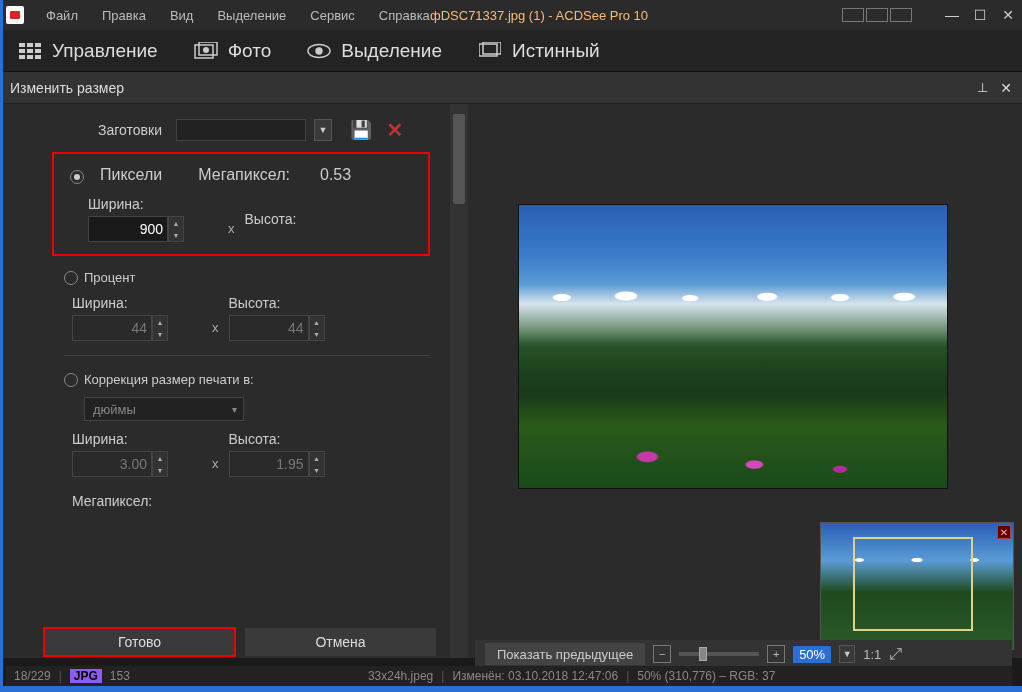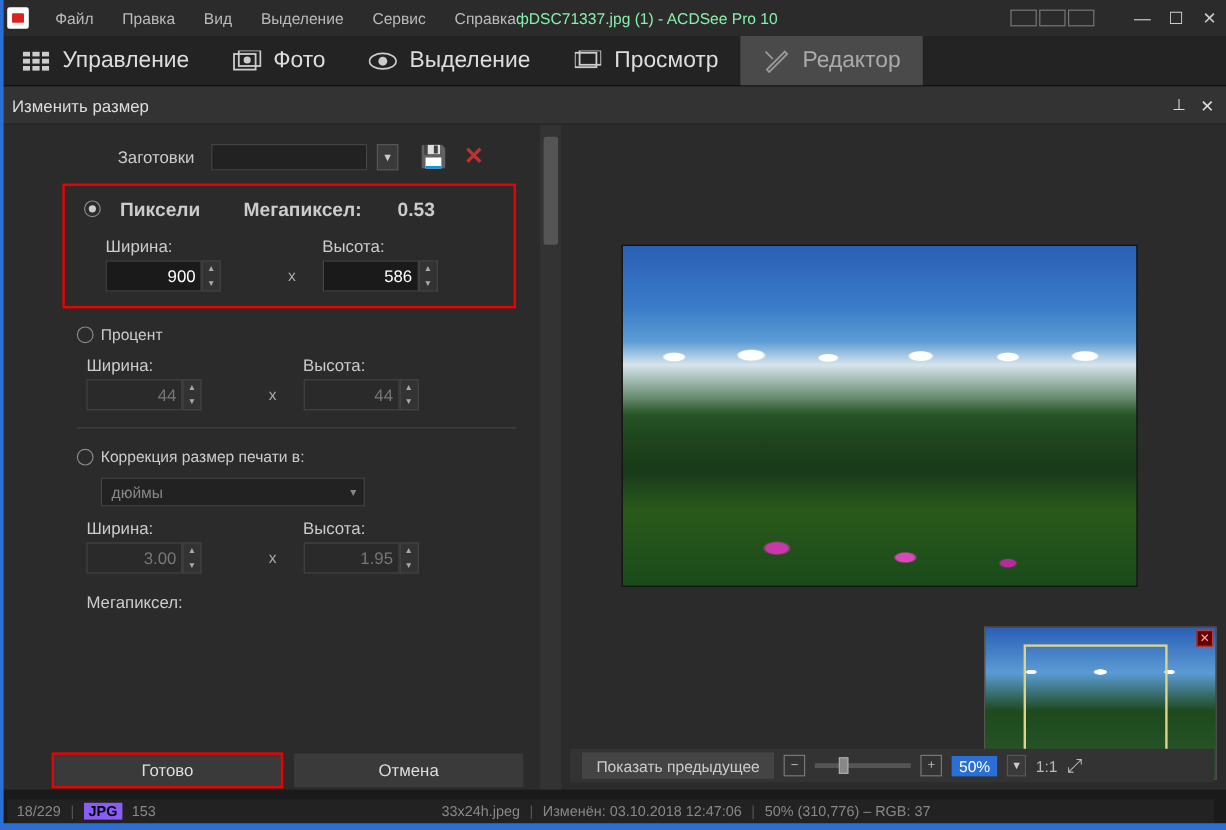--- a/index.html
+++ b/index.html
@@ -8,21 +8,21 @@
   
   .zigzag-border { position: absolute; background: #2a6fd6; z-index: 1000; pointer-events: none; }
   .zigzag-bottom { bottom: 0; left: 0; right: 0; height: 6px; }
   .zigzag-left { top: 0; bottom: 0; left: 0; width: 3px; }
   
   
   .titlebar { height: 30px; background: #2b2b2b; display: flex; align-items: center; padding: 0 6px; font-size: 13px; color: #bbb; }
   .app-icon { width: 18px; height: 18px; background: #fff; border-radius: 2px; margin-right: 10px; display:flex; align-items:center; justify-content:center; }
   .app-icon::after { content:""; width:10px; height:8px; background:#d22; border-radius:1px; }
   .menu-item { padding: 0 12px; cursor: pointer; }
-  .title-text { margin-left: 40px; color: #86efac; }
+  .title-text { margin-left: 40px; color: #fdba74; }
   .win-controls { margin-left: auto; display: flex; gap: 12px; align-items:center; }
   .win-btn { width: 16px; height: 14px; display:inline-flex; align-items:center; justify-content:center; font-size:14px; color:#ccc; }
   .layout-btns { display:flex; gap:2px; margin-right:20px; }
   .layout-btn { width:22px; height:14px; border:1px solid #777; }
   
   
   .tabs { height: 42px; background: #232323; display: flex; align-items: stretch; border-bottom: 1px solid #111; }
   .tab { display: flex; align-items: center; padding: 0 18px; font-size: 19px; color: #ddd; gap: 10px; cursor:pointer; }
   .tab.active { background: #4a4a4a; color: #aaa; }
   .tab-icon { width: 24px; height: 20px; display:inline-flex; align-items:center; justify-content:center; }
@@ -40,35 +40,35 @@
   .row { display:flex; align-items:center; gap:8px; margin-bottom:10px; font-size:14px; }
   .presets-label { width: 110px; text-align:right; margin-right:6px; }
   .combo { height:22px; background:#222; border:1px solid #444; flex:0 0 130px; position:relative; }
   .combo-arrow { width:18px; height:22px; background:#3a3a3a; border:1px solid #555; display:flex; align-items:center; justify-content:center; font-size:9px; color:#ccc; }
   .disk-icon { color:#4aa3ff; font-size:18px; margin-left:10px; }
   .x-icon { color:#b33; font-size:20px; font-weight:bold; margin-left:6px; }
   
   .red-box { border: 2px solid #e00; padding: 12px 14px; margin: 8px 0 14px 0; }
   .radio { width:14px; height:14px; border:1px solid #888; border-radius:50%; display:inline-flex; align-items:center; justify-content:center; margin-right:6px; flex-shrink:0; }
   .radio.on::after { content:""; width:6px; height:6px; background:#ccc; border-radius:50%; }
-  .mp-row { display:flex; align-items:flex-start; gap:10px; margin-left:2px;font-weight:bold; }
+  .mp-row { display:flex; align-items:flex-end; gap:10px; margin-left:2px; }
   .mp-row .lbl { margin-left:26px; }
-  .wh-row { display:flex; align-items:center; gap:14px; margin-top:12px; margin-left:20px; }
+  .wh-row { display:flex; align-items:center; gap:2px; margin-top:12px; margin-left:20px; }
   .wh-label { font-size:14px; }
   .num-input { width:80px; height:26px; background:#1a1a1a; border:1px solid #444; color:#fff; text-align:right; padding-right:4px; font-size:14px; }
   .num-input.dis { background:#2a2a2a; color:#777; }
   .spin { width:16px; height:26px; border:1px solid #444; background:#333; display:flex; flex-direction:column; }
   .spin div { flex:1; display:flex; align-items:center; justify-content:center; font-size:7px; color:#aaa; }
   .xsep { margin: 0 8px; font-size:13px; color:#aaa; }
   
   .section { margin: 10px 0 16px 12px; }
   .section .radio-row { display:flex; align-items:center; font-size:13px; margin-bottom:10px; }
   .hr { height:1px; background:#444; margin:4px 0 10px 0; }
   
-  .unit-combo { width:220px; height:24px; background:#222; border:1px solid #444; display:flex; align-items:center; padding:0 8px; color:#888; font-size:13px; margin-left:20px; margin-bottom:10px; position:relative;}
+  .unit-combo { width:160px; height:24px; background:#222; border:1px solid #444; display:flex; align-items:center; padding:0 8px; color:#888; font-size:13px; margin-left:20px; margin-bottom:10px; position:relative;}
   .unit-combo::after { content:"▾"; position:absolute; right:6px; font-size:10px; color:#888; }
   
   .buttons { display:flex; gap:10px; padding: 0 24px 8px 24px; }
   .btn { flex:1; height:28px; background:#3a3a3a; color:#ddd; font-size:14px; border:none; cursor:pointer; }
   .btn.red-box-btn { outline:2px solid #e00; outline-offset:-1px; }
   
   .canvas { flex:1; background:#2b2b2b; position:relative; }
   .photo { position:absolute; left:50px; top:100px; width:430px; height:285px; 
     background: linear-gradient(to bottom, #2a5fb5 0%, #3a7cc9 18%, #5b9bd5 28%, #d8e4ec 35%, #2a5a2a 50%, #1e4a1e 65%, #2a5a2a 80%, #1a3a1a 100%);
     border:1px solid #111; overflow:hidden; }
@@ -168,30 +168,21 @@
     </span>
     <span>Выделение</span>
   </div>
   <div class="tab">
     <span class="tab-icon">
       <svg width="22" height="18" viewBox="0 0 22 18">
           <rect x="0" y="2" width="18" height="12" fill="none" stroke="#ccc" stroke-width="1.5"></rect>
           <rect x="4" y="0" width="18" height="12" fill="none" stroke="#ccc" stroke-width="1.5"></rect>
         </svg>
     </span>
-    <span>Просмотр</span>
-  </div>
-  <div class="tab active">
-    <span class="tab-icon">
-      <svg width="22" height="20" viewBox="0 0 22 20">
-          <path d="M3 17 L6 14 L18 2 L20 4 L8 16 L5 19 Z" fill="none" stroke="#999" stroke-width="1.5"></path>
-          <path d="M2 2 L8 8" stroke="#999" stroke-width="1.5"></path>
-        </svg>
-    </span>
-    <span>Редактор</span>
+    <span>Истинный</span>
   </div>
 </div>
 
 <div class="panel-header">
   <span>Изменить размер</span>
   <div class="spacer">
     <span style="font-size:13px;">⊥</span>
     <span>✕</span>
   </div>
 </div>
@@ -222,27 +213,20 @@
               <input class="num-input" value="900" style="">
               <div class="spin">
                   <div>▲</div>
                   <div>▼</div>
                 </div>
             </div>
           </div>
           <span class="xsep" style="margin-top:18px;">x</span>
           <div style="flex:0 0 130px;">
             <div class="wh-label">Высота:</div>
-            <div style="display:flex; margin-top:4px;">
-              <input class="num-input" value="586" style="">
-              <div class="spin">
-                  <div>▲</div>
-                  <div>▼</div>
-                </div>
-            </div>
           </div>
         </div>
       </div>
 
       <div class="section">
         <div class="radio-row">
           <span class="radio"></span>
           <span>Процент</span>
         </div>
         <div class="wh-row" style="margin-left:8px; margin-top:0;">
@@ -317,21 +301,21 @@
   </div>
 </div>
 
 <div style="position:absolute; left:20px; bottom:28px; width:440px;">
   <div class="buttons">
     <button class="btn red-box-btn">Готово</button>
     <button class="btn">Отмена</button>
   </div>
 </div>
 
-<div style="position:absolute; right:10px; bottom:40px; left:475px;margin-top:22px;">
+<div style="position:absolute; right:10px; bottom:24px; left:475px;margin-top:22px;">
   <div class="bottom-bar">
     <button class="prev-btn">Показать предыдущее</button>
     <div class="sq">−</div>
     <div class="zoom-track">
         <div class="zoom-thumb"></div>
       </div>
     <div class="sq">+</div>
     <span class="zoom-val">50%</span>
     <div class="combo-arrow" style="height:18px;width:16px;">▼</div>
     <span>1:1</span>

